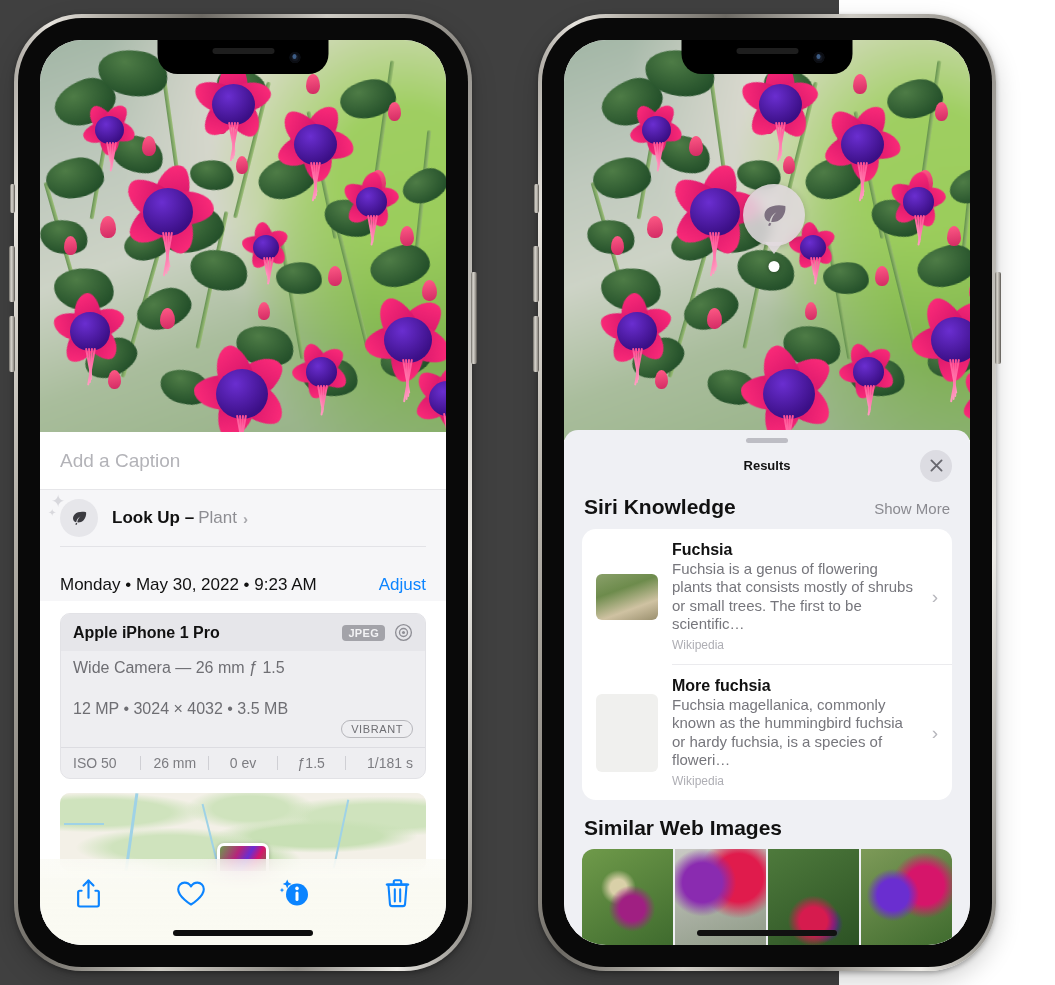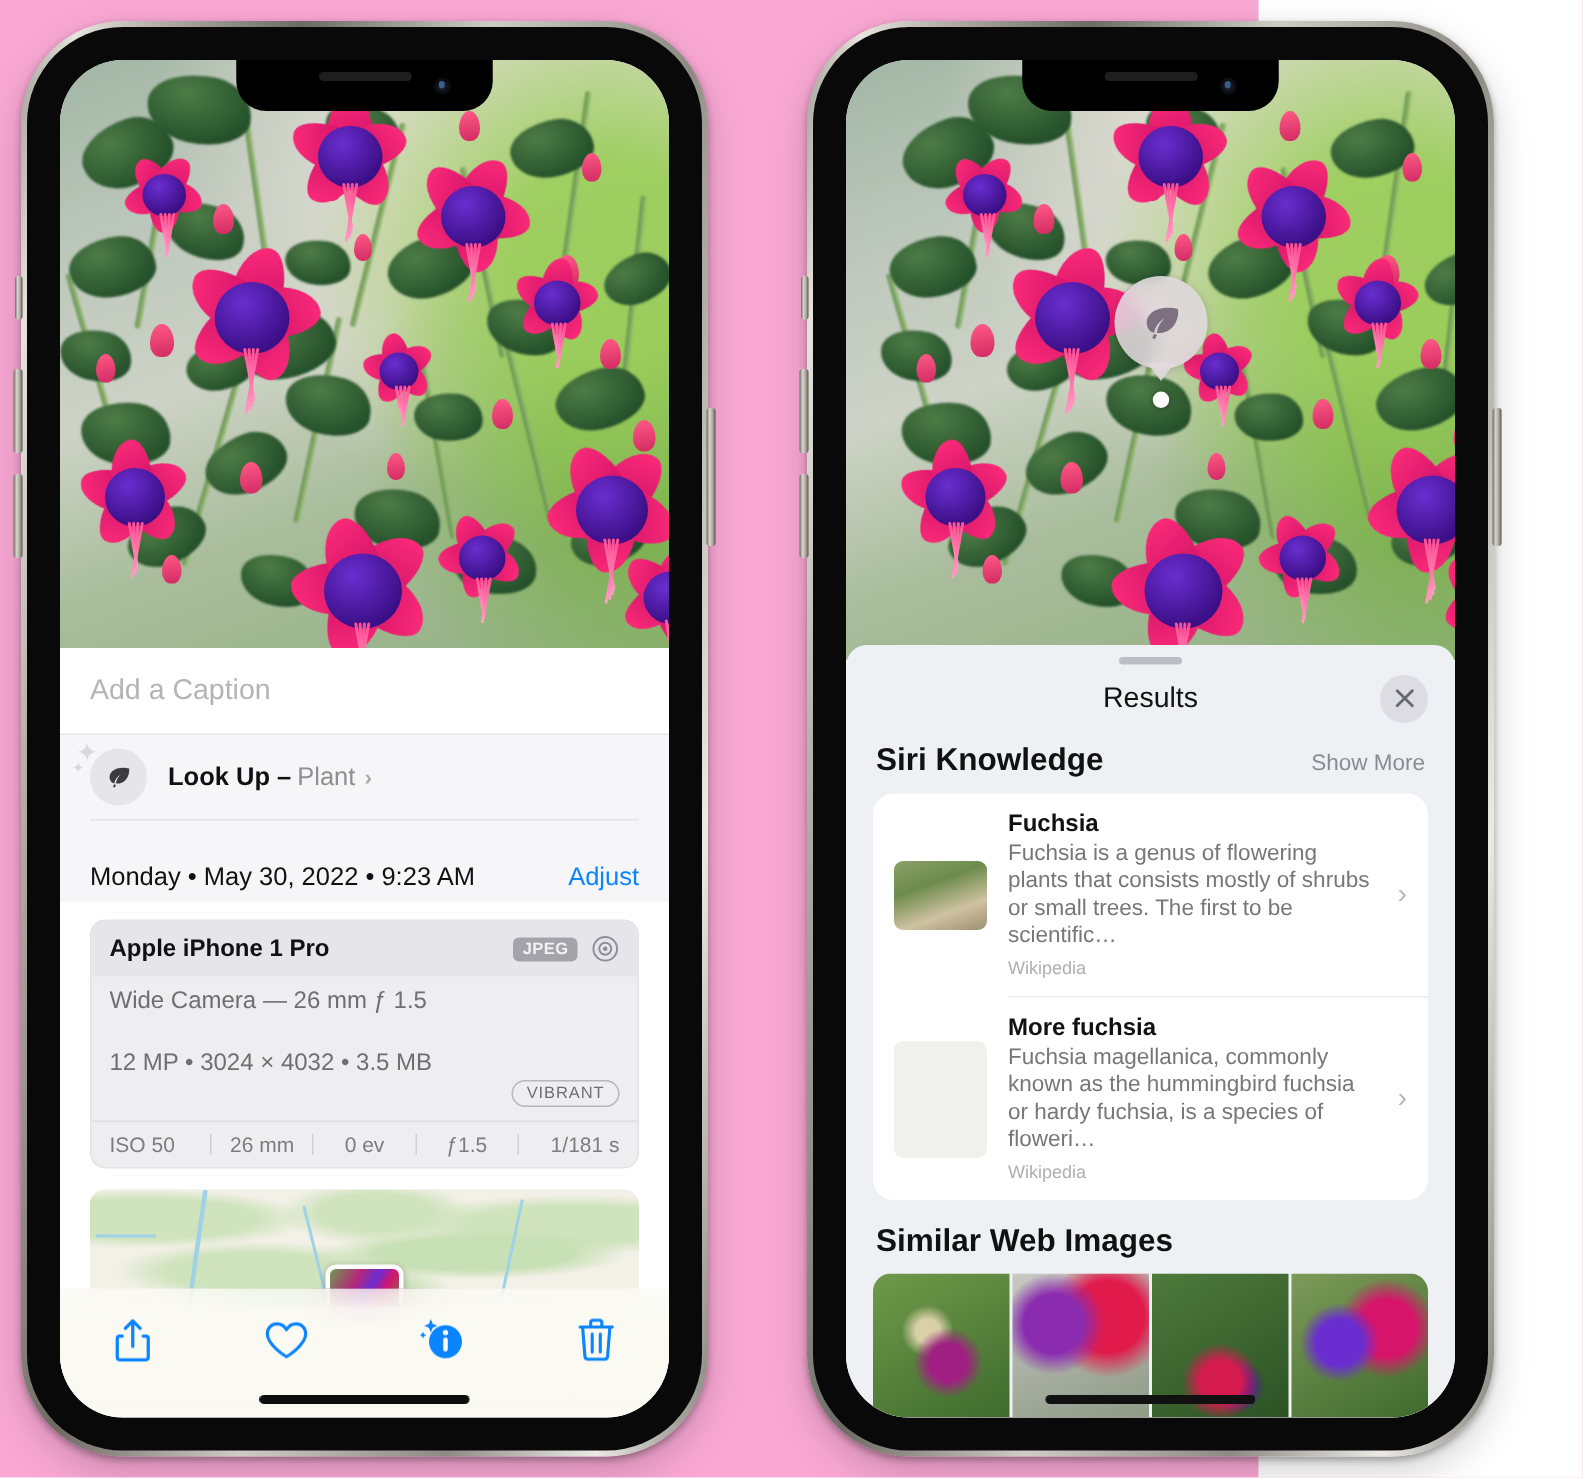--- a/index.html
+++ b/index.html
@@ -2,21 +2,21 @@
 <html><head>
 <meta charset="utf-8">
 <style>
   * { box-sizing: border-box; margin: 0; padding: 0; }
   html, body {
     width: 1055px; height: 985px;
     background: #ffffff;
     font-family: "Liberation Sans", sans-serif;
     overflow: hidden;
   }
-  .stage { position: relative; width: 839px; height: 985px; background:#f9a8d4; }
+  .stage { position: relative; width: 839px; height: 985px; background:#404040; }
 
   
   .phone { position: absolute; top: 14px; width: 458px; height: 957px; }
   .phone.left  { left: 14px; }
   .phone.right { left: 538px; }
 
   .frame-outer {
     position: absolute; inset: 0;
     border-radius: 68px;
     background: linear-gradient(100deg,#9a968f 0%,#e7e4de 6%,#b6b2aa 14%,#6d6a64 30%,#cfccc5 50%,#8d8a84 72%,#eceae5 88%,#85827c 100%);
@@ -205,21 +205,21 @@
   .tb-btn { width:40px; height:40px; display:flex; align-items:center; justify-content:center; }
 
   
   .results {
     position:absolute; left:0; right:0; bottom:0; top:390px; z-index:15;
     background:#eff0f4; border-top-left-radius:14px; border-top-right-radius:14px;
     display:flex; flex-direction:column;
   }
   .grabber { width:42px; height:5px; border-radius:3px; background:#bdbdc4; margin:8px auto 0; }
   .res-head { position:relative; height:46px; display:flex; align-items:center; justify-content:center; }
-  .res-title { font-size:19px; font-weight:400; color:#111; }
+  .res-title { font-size:13px; font-weight:700; color:#111; }
   .close-btn {
     position:absolute; right:18px; top:50%; transform:translateY(-50%);
     width:32px; height:32px; border-radius:50%; background:#dcdce2;
     display:flex; align-items:center; justify-content:center;
   }
   .sec-head { display:flex; align-items:baseline; justify-content:space-between; padding: 6px 20px 10px; }
   .sec-title { font-size:21px; font-weight:700; color:#111; }
   .show-more { font-size:15px; color:#8a8a90;text-align:right; }
   .cards { margin: 0 18px; background:#fff; border-radius:14px; overflow:hidden; }
   .k-card { display:flex; align-items:center; gap:14px; padding: 12px 14px; }

